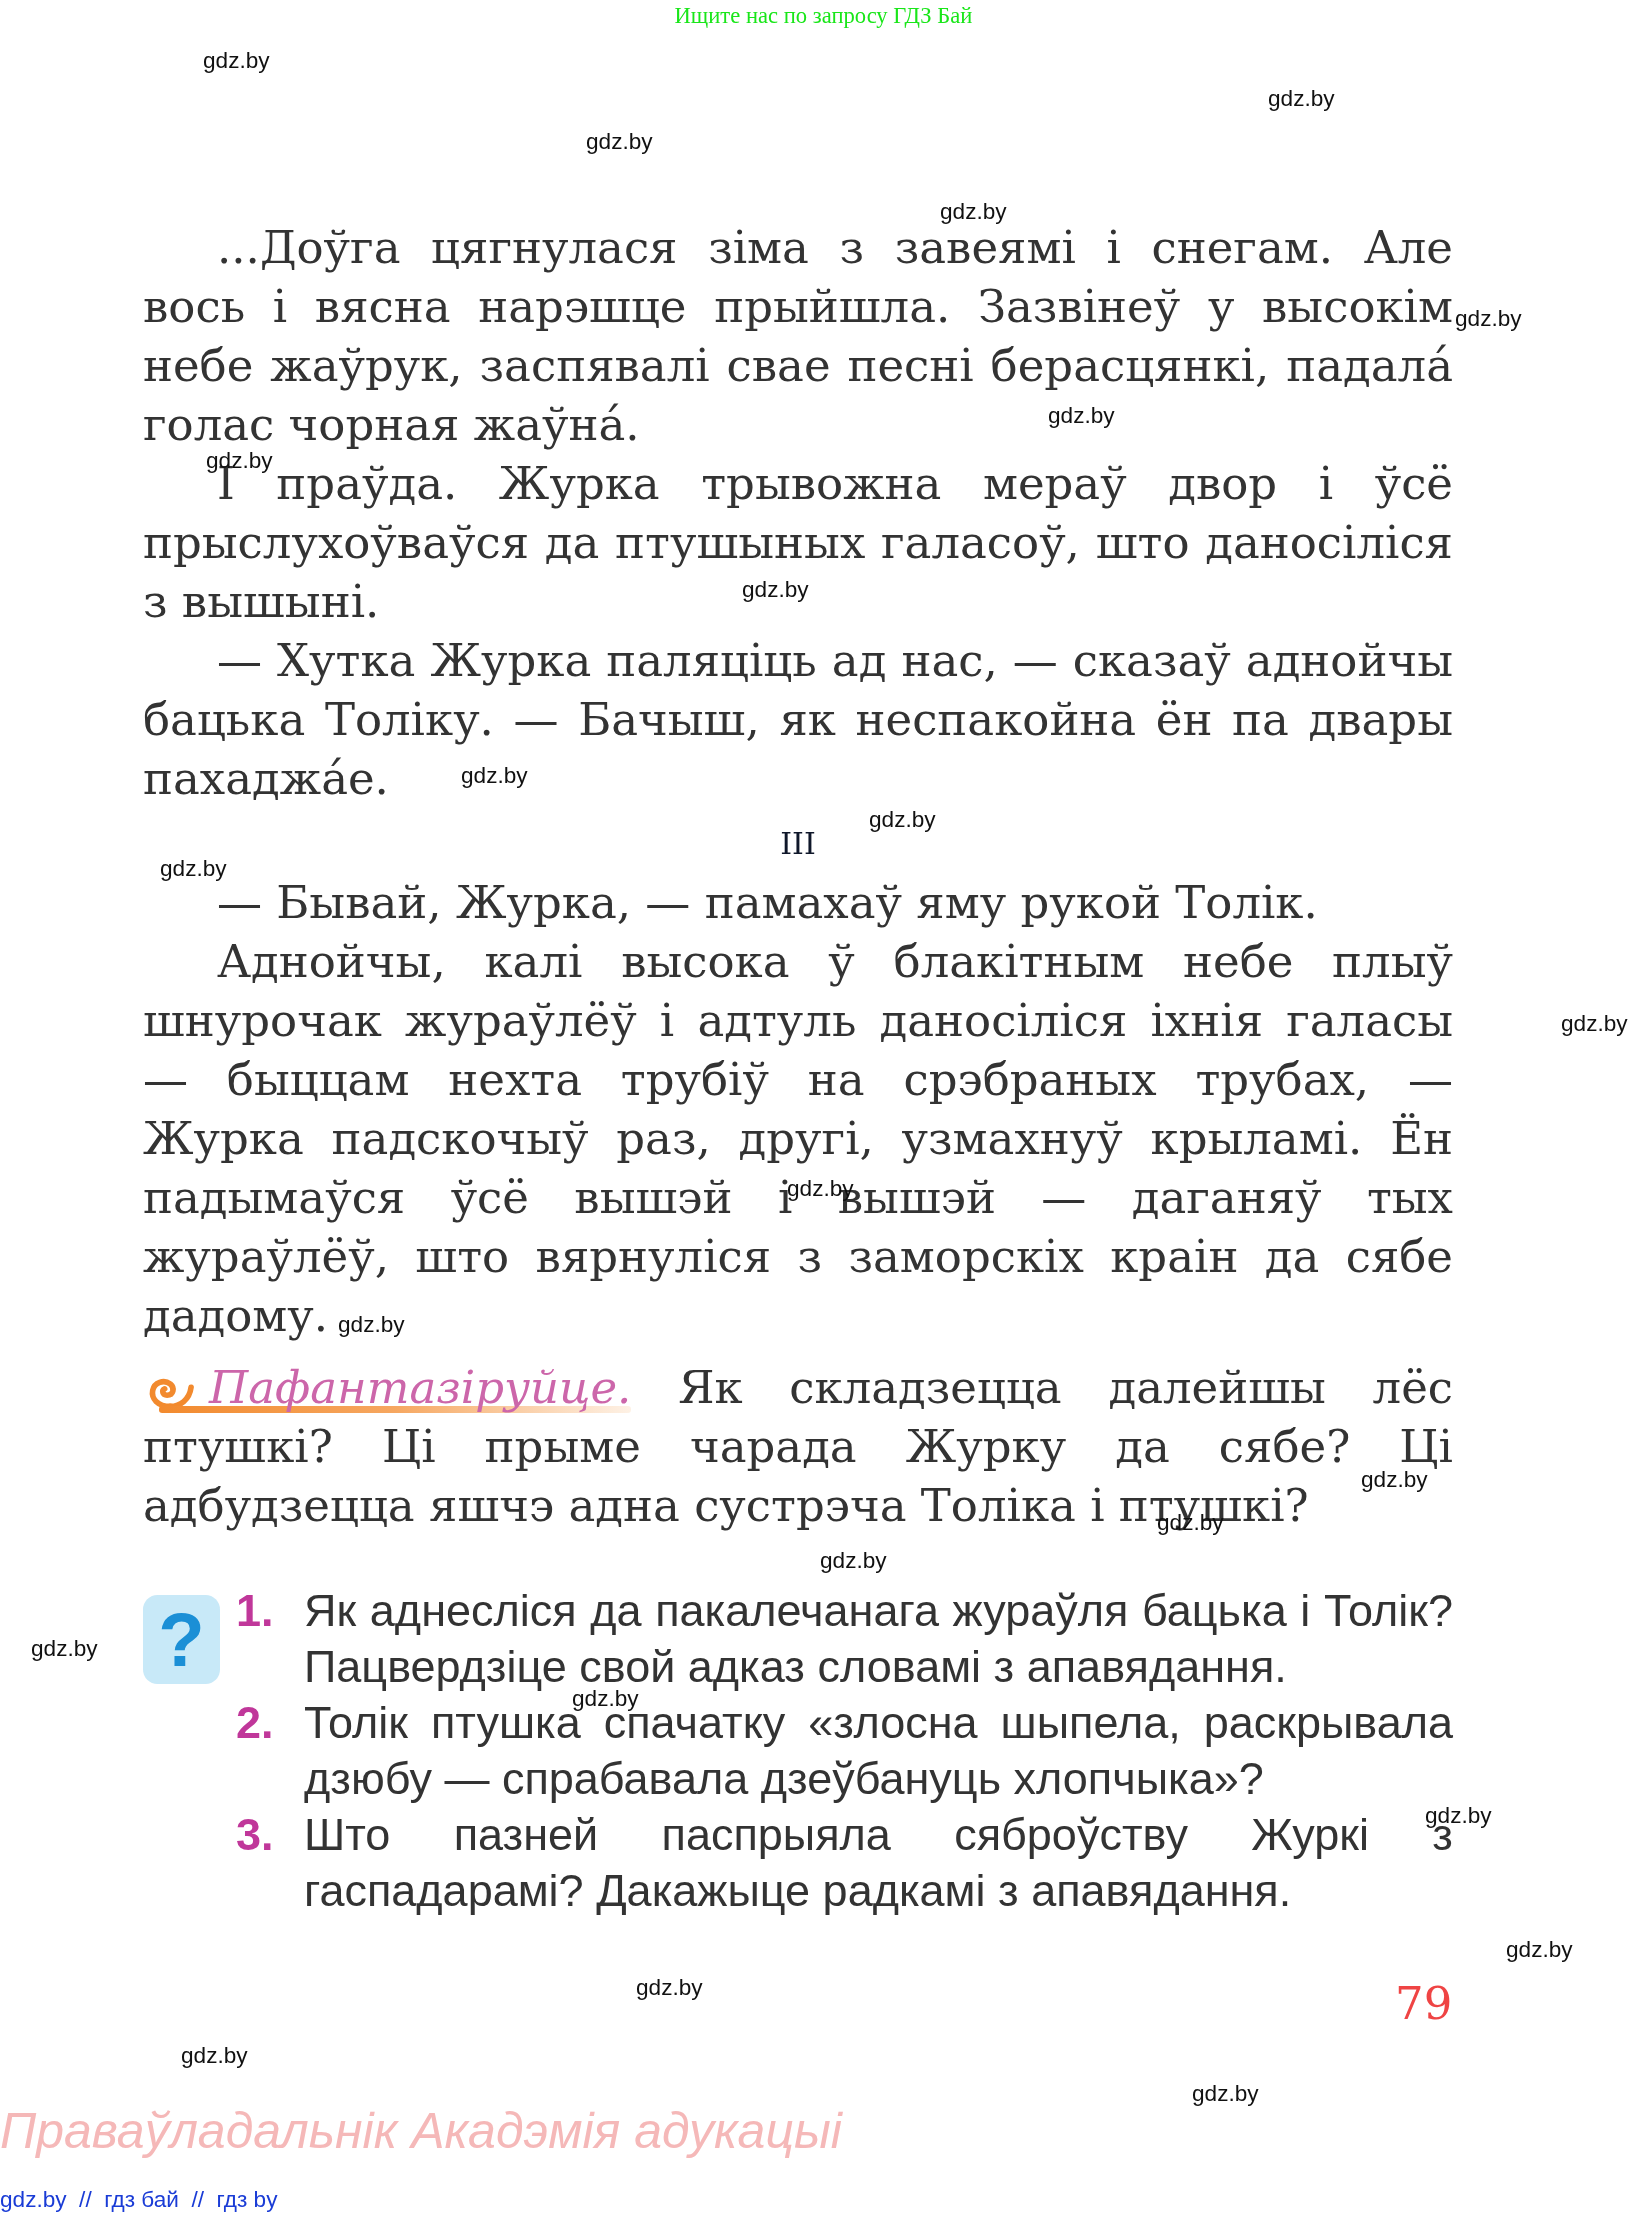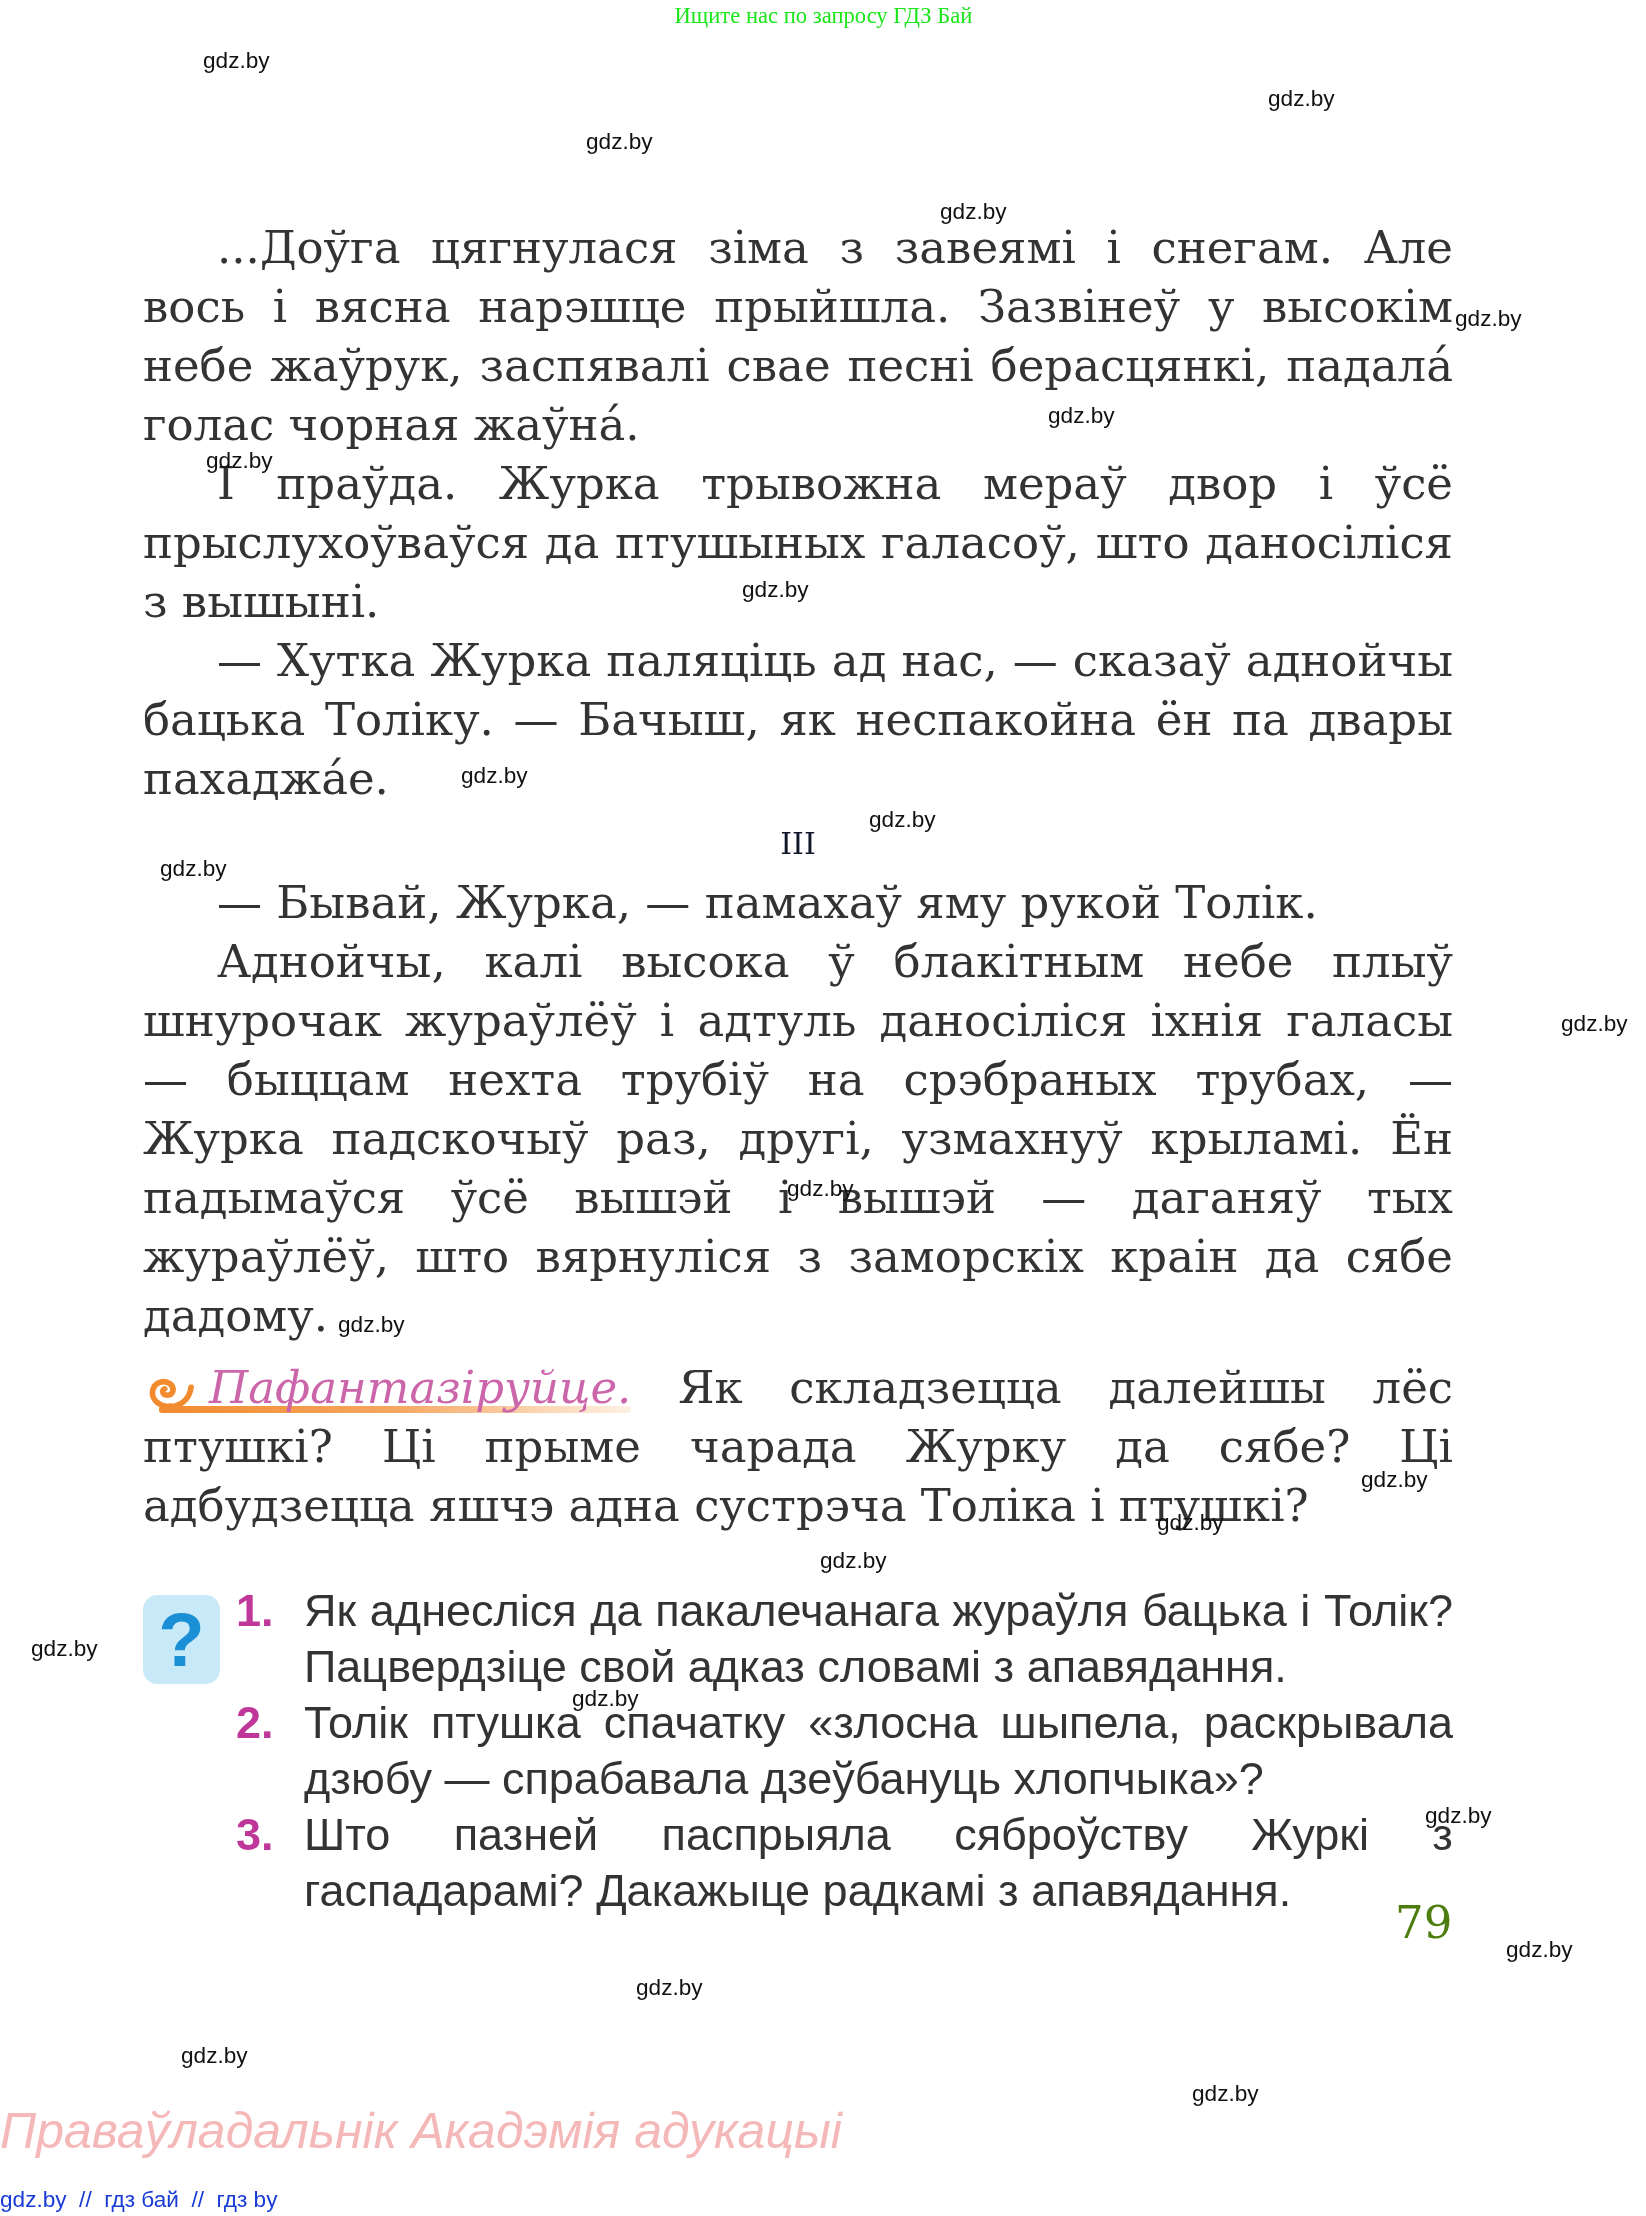--- a/index.html
+++ b/index.html
@@ -52,22 +52,22 @@
   .q-list { margin-left: 93px; }
   .q-item {
     position: relative; padding-left: 68px;
     font-family: "Liberation Sans", sans-serif; font-size: 45px; color: #333;
     line-height: 56px; text-align: justify; margin-bottom: 0;
   }
   .q-num {
     position: absolute; left: 0; top: 0; color: #c0379a; font-weight: bold;
   }
   .page-number {
-    position: absolute; left: 1395px; top: 1896px;
-    font-family: "DejaVu Serif", serif; font-size: 45px; color: #4d7c0f;
+    position: absolute; left: 1395px; top: 1977px;
+    font-family: "DejaVu Serif", serif; font-size: 45px; color: #ef4444;
   }
   .copyright {
     position: absolute; left: 0; width: 1647px; top: 2102px; text-align: left;
     font-family: "Liberation Sans", sans-serif; font-style: italic;
     font-size: 50px; color: #f5b8b8;
   }
   .footer-links {
     position: absolute; left: 0; width: 1647px; top: 2187px; text-align: left;
     font-family: "Liberation Sans", sans-serif; font-size: 22.6px; color: #1a3cd6;
   }

